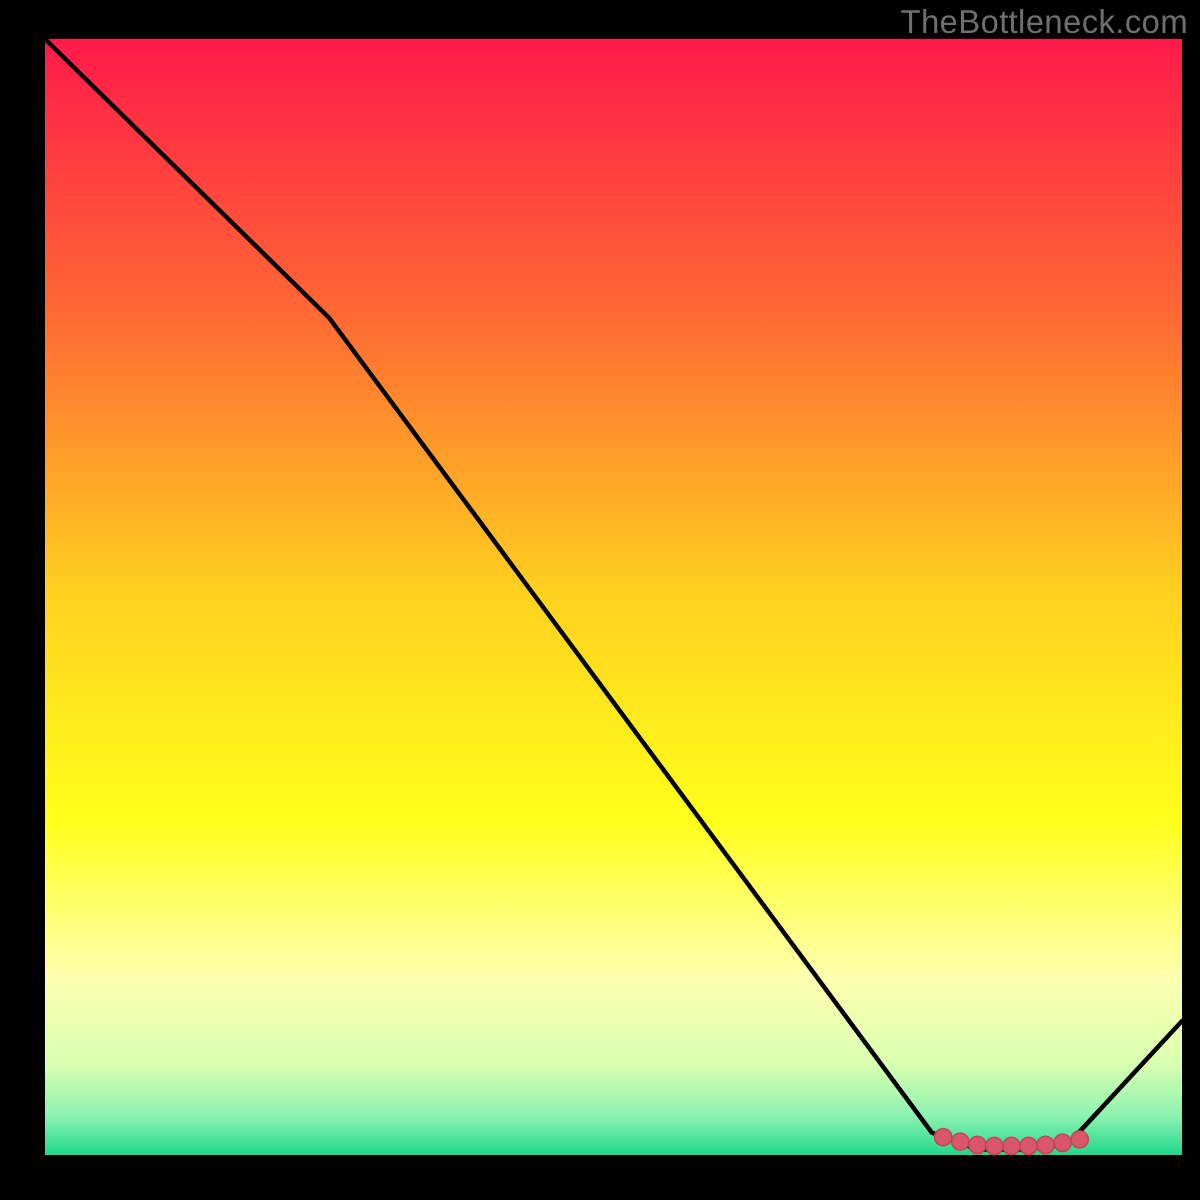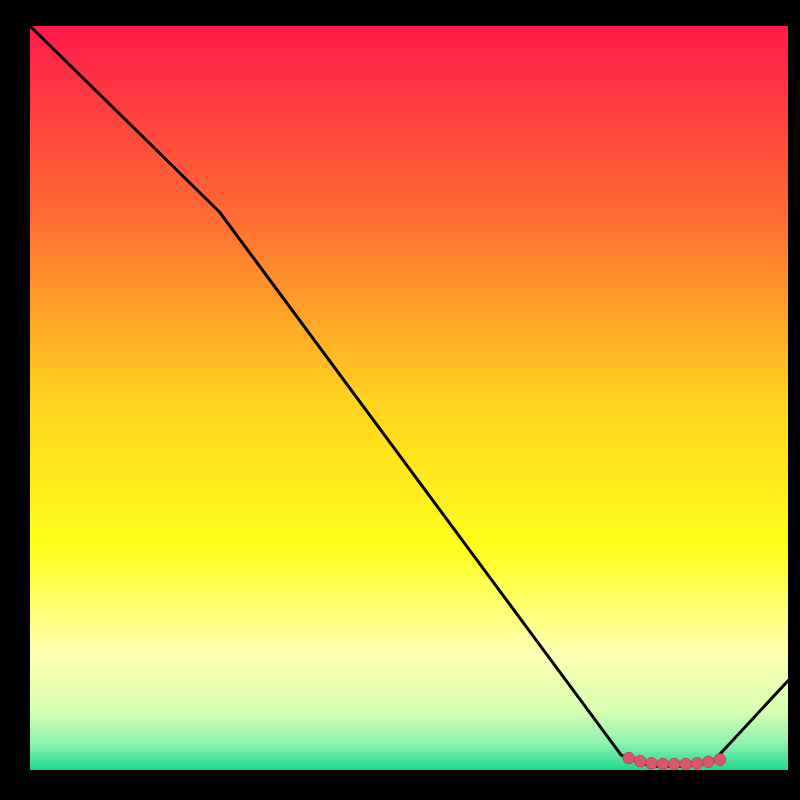--- a/index.html
+++ b/index.html
@@ -54,13 +54,14 @@
         <circle cx="640.2" cy="761.1" r="5.8" fill="#d9576a" stroke="#c24557" stroke-width="1"></circle>
         <circle cx="651.6" cy="763.3" r="5.8" fill="#d9576a" stroke="#c24557" stroke-width="1"></circle>
         <circle cx="662.9" cy="764.0" r="5.8" fill="#d9576a" stroke="#c24557" stroke-width="1"></circle>
         <circle cx="674.3" cy="764.0" r="5.8" fill="#d9576a" stroke="#c24557" stroke-width="1"></circle>
         <circle cx="685.7" cy="764.0" r="5.8" fill="#d9576a" stroke="#c24557" stroke-width="1"></circle>
         <circle cx="697.0" cy="763.3" r="5.8" fill="#d9576a" stroke="#c24557" stroke-width="1"></circle>
         <circle cx="708.4" cy="761.8" r="5.8" fill="#d9576a" stroke="#c24557" stroke-width="1"></circle>
         <circle cx="719.8" cy="759.6" r="5.8" fill="#d9576a" stroke="#c24557" stroke-width="1"></circle>
       </g>
     </svg>
+  <div class="watermark">TheBottleneck.com</div>
 </div>
 
 </body></html>

